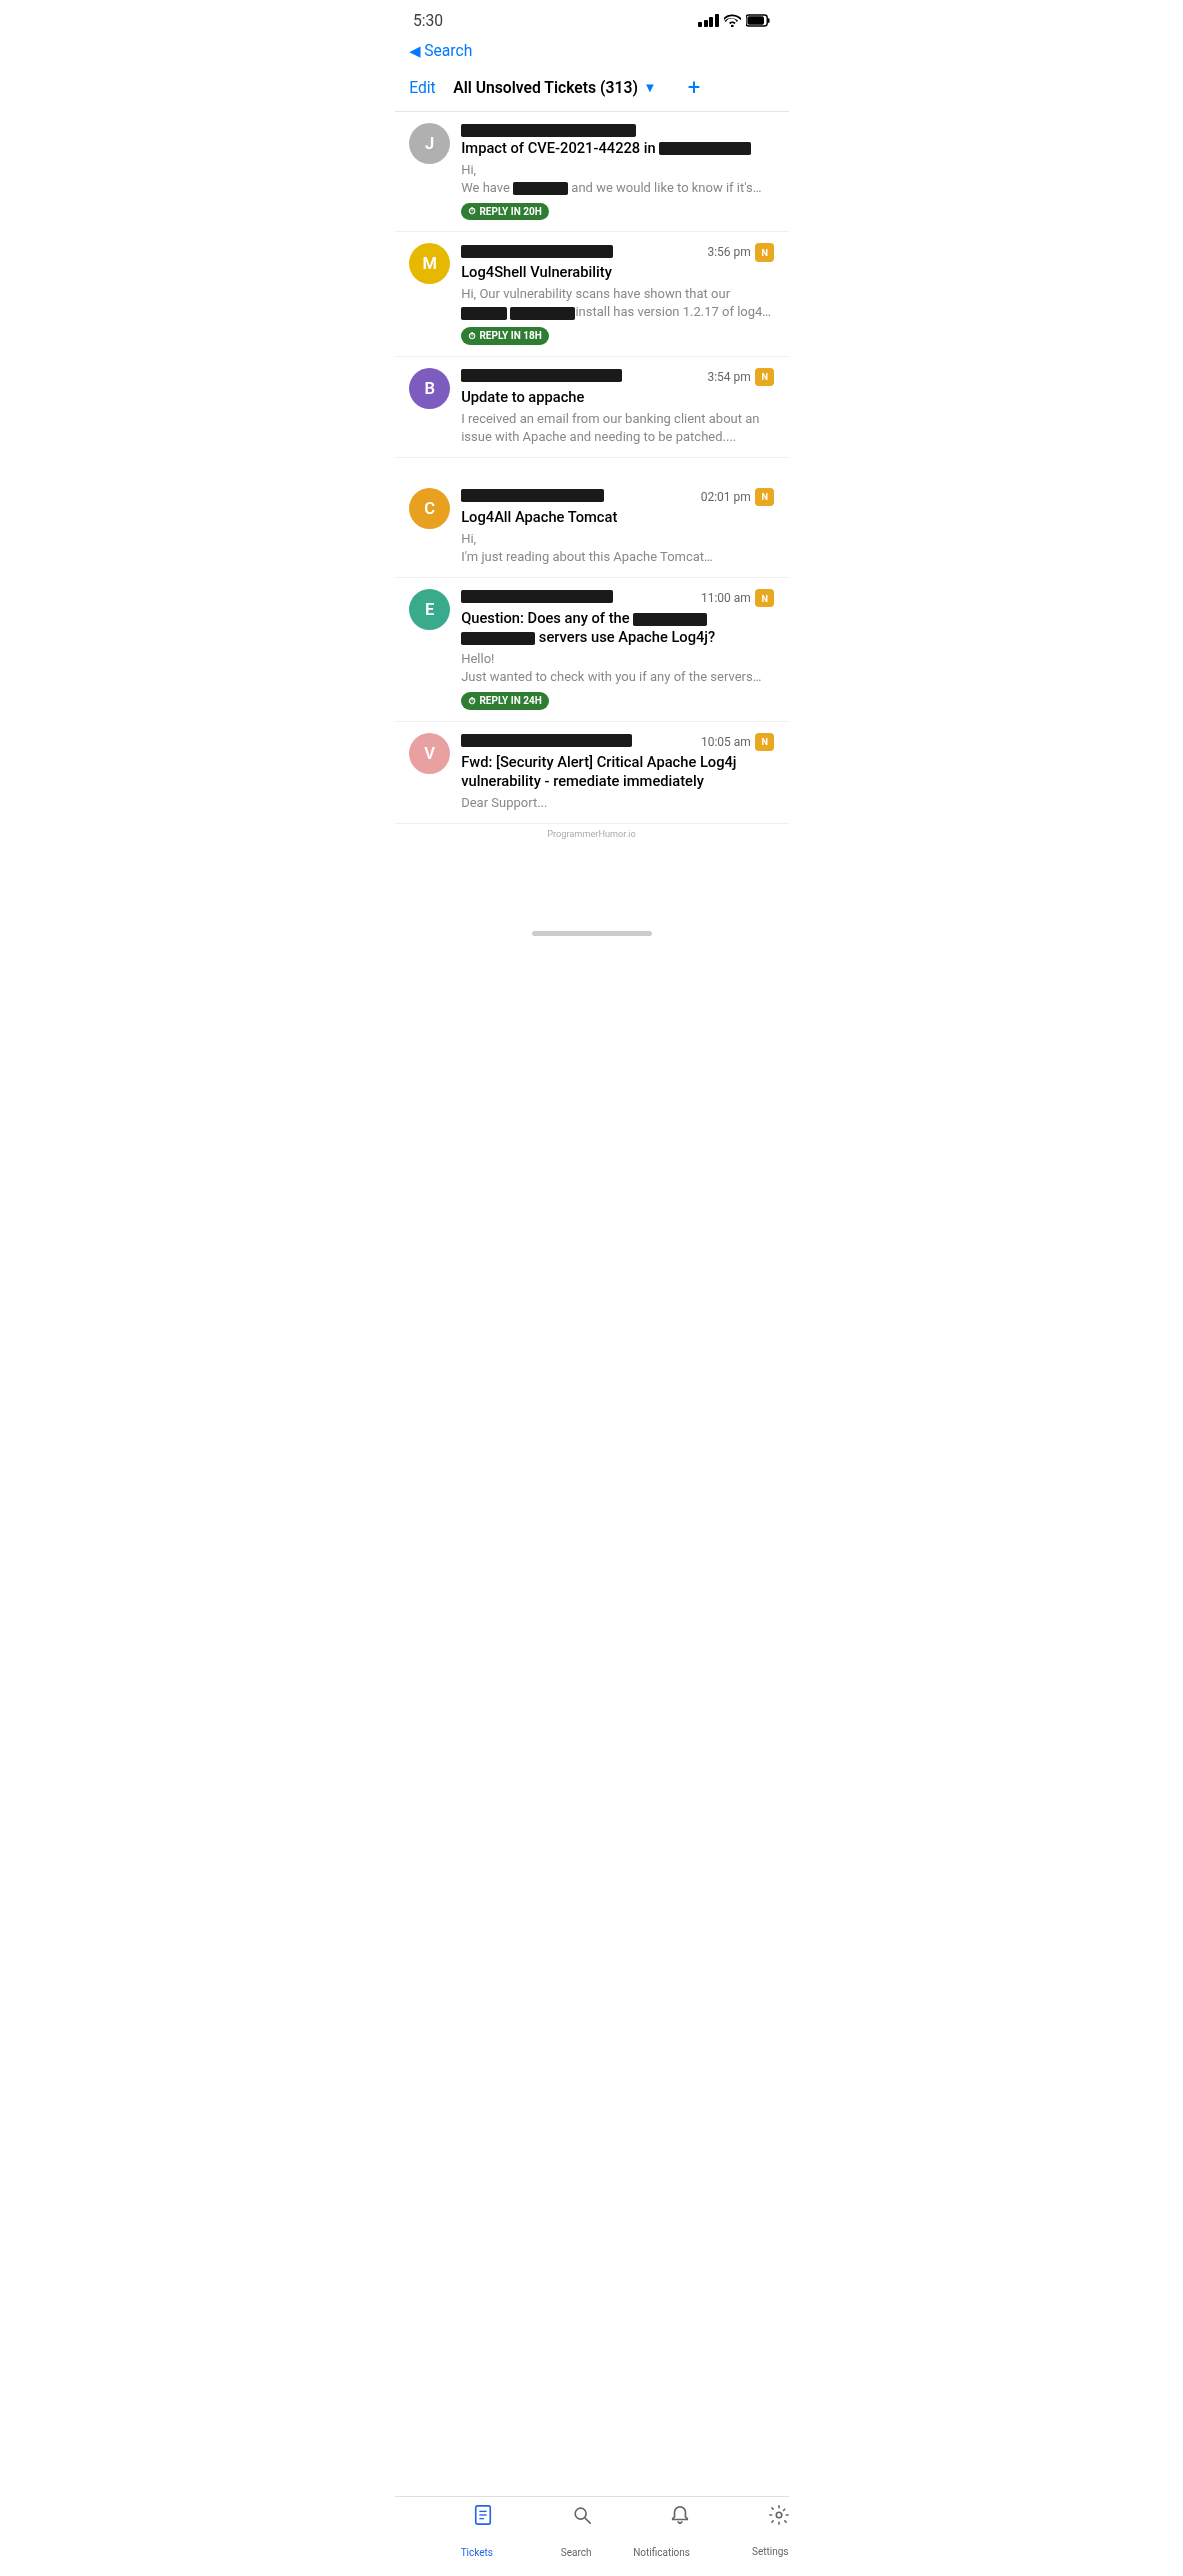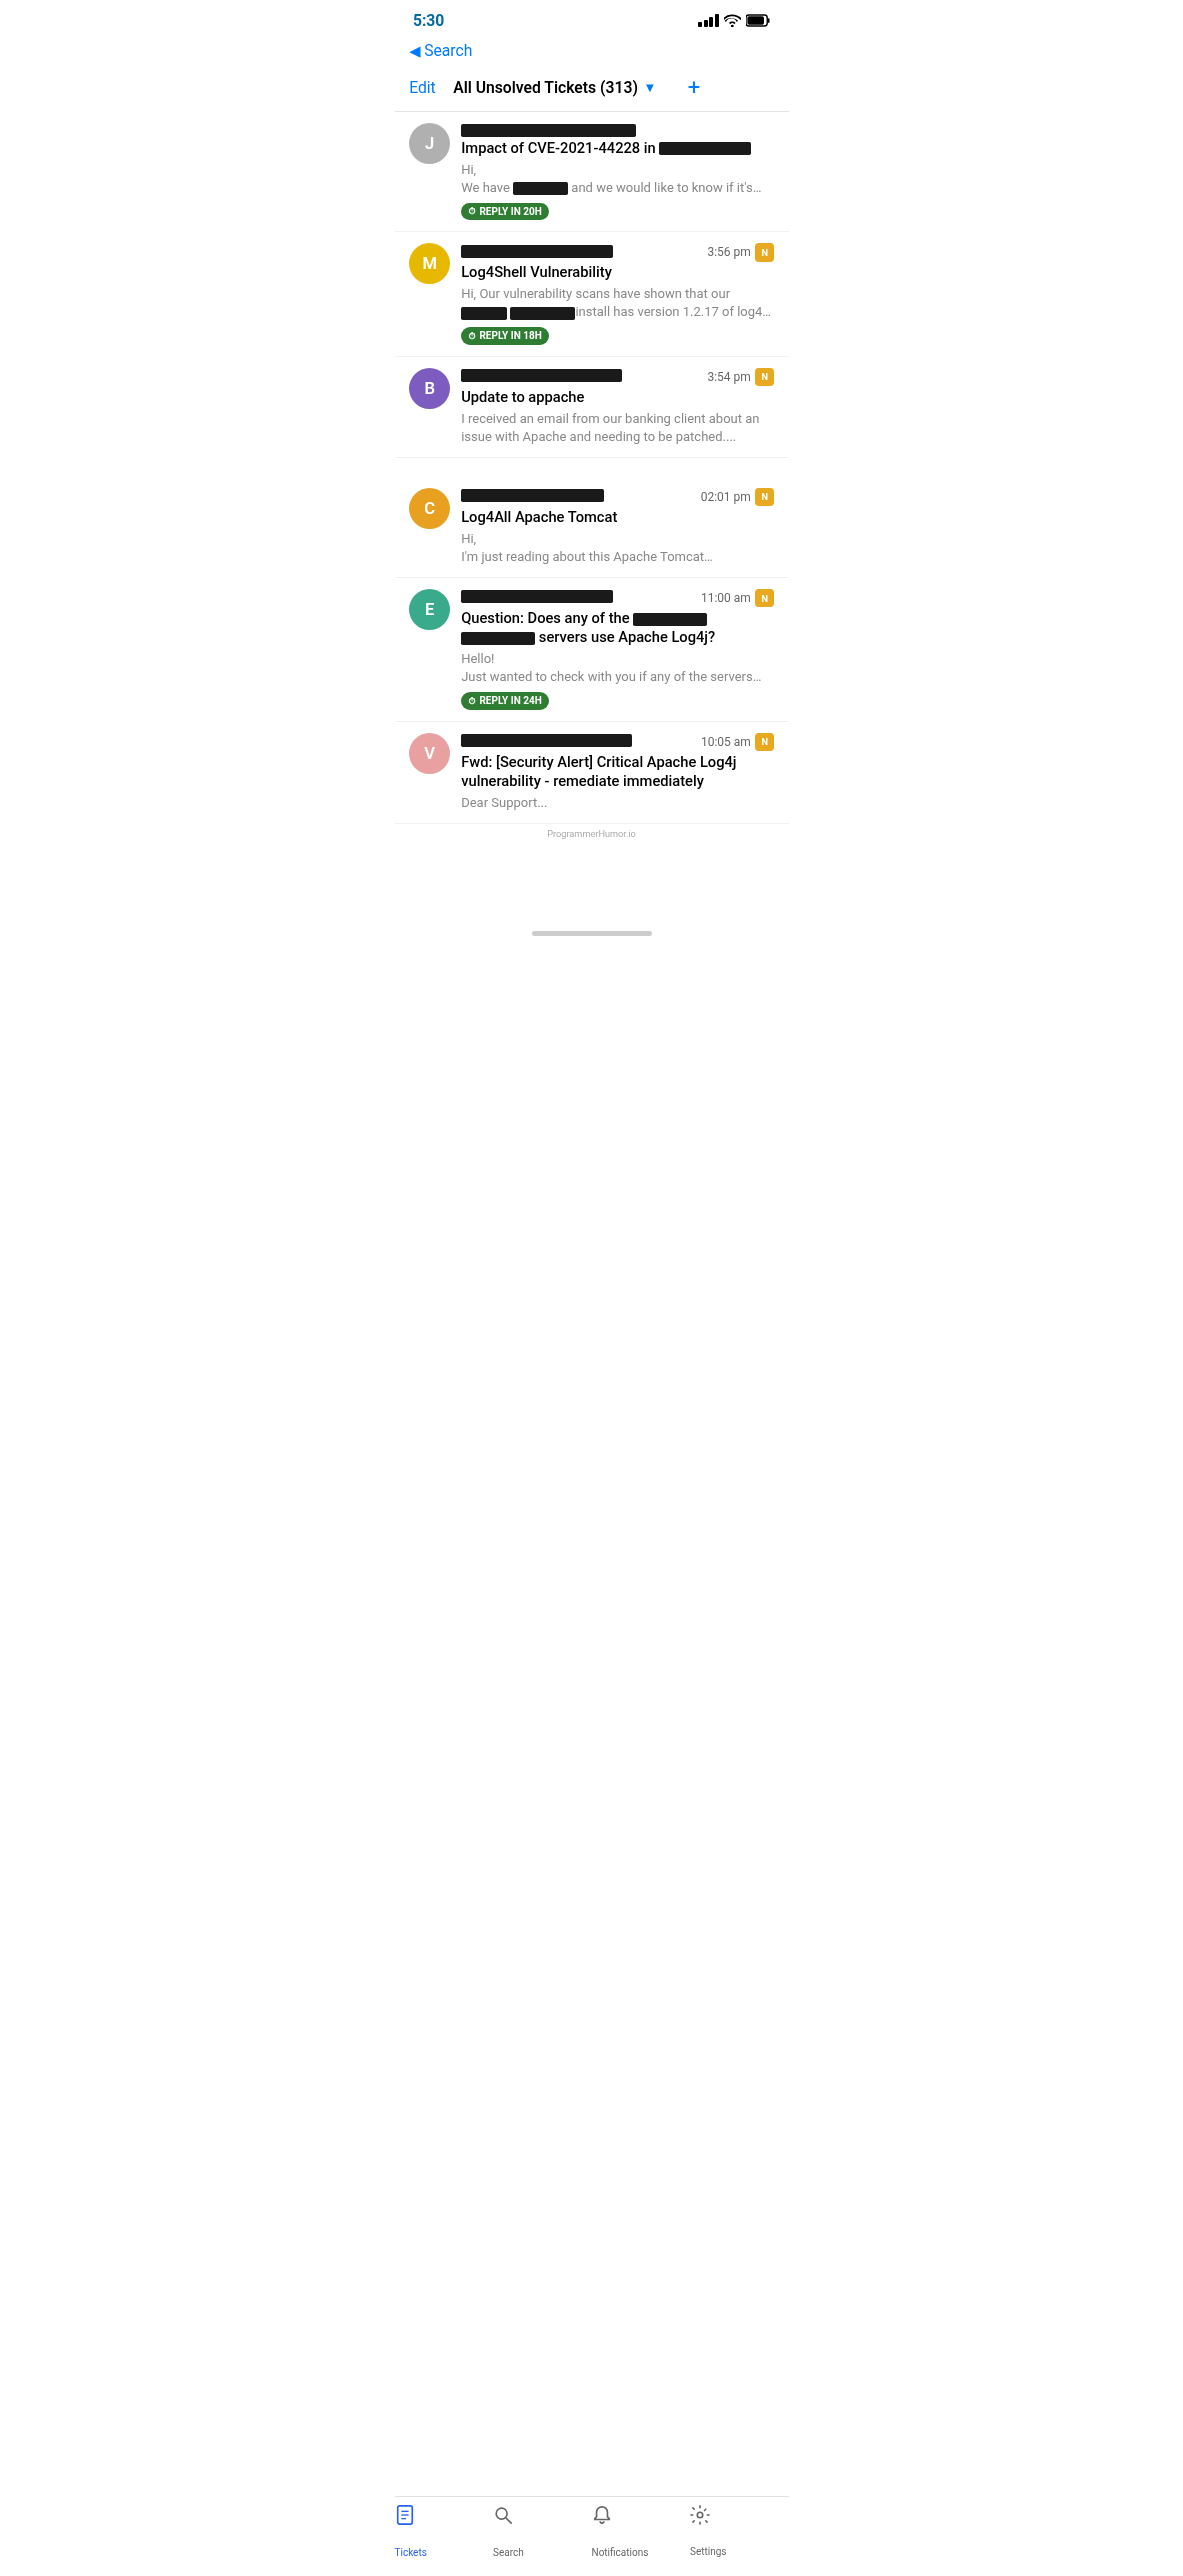--- a/index.html
+++ b/index.html
@@ -17,22 +17,22 @@
     
     .status-bar {
       display: flex;
       justify-content: space-between;
       align-items: center;
       padding: 11px 18.4px 5.5px;
       background: #fff;
     }
     .status-time {
       font-size: 15.7px;
-      font-weight: 700;
-      color: #0369a1;
+      font-weight: 400;
+      color: #404040;
     }
     .status-icons {
       display: flex;
       align-items: center;
       gap: 5.5px;
     }
     .signal-bars {
       display: flex;
       align-items: flex-end;
       gap: 1.8px;
@@ -245,21 +245,21 @@
       max-width: 394px;
       background: #fff;
       border-top: 0.9px solid #e0e0e0;
       display: flex;
       justify-content: space-around;
       padding: 7.4px 0 18.4px;
     }
     .tab-item {
       display: flex;
       flex-direction: column;
-      align-items: flex-start;
+      align-items: flex-end;
       gap: 17px;
       cursor: pointer;
       flex: 1;
     }
     .tab-label {
       font-size: 10px;
       color: #666;
     }
     .tab-label-active {
       color: #2563eb;

